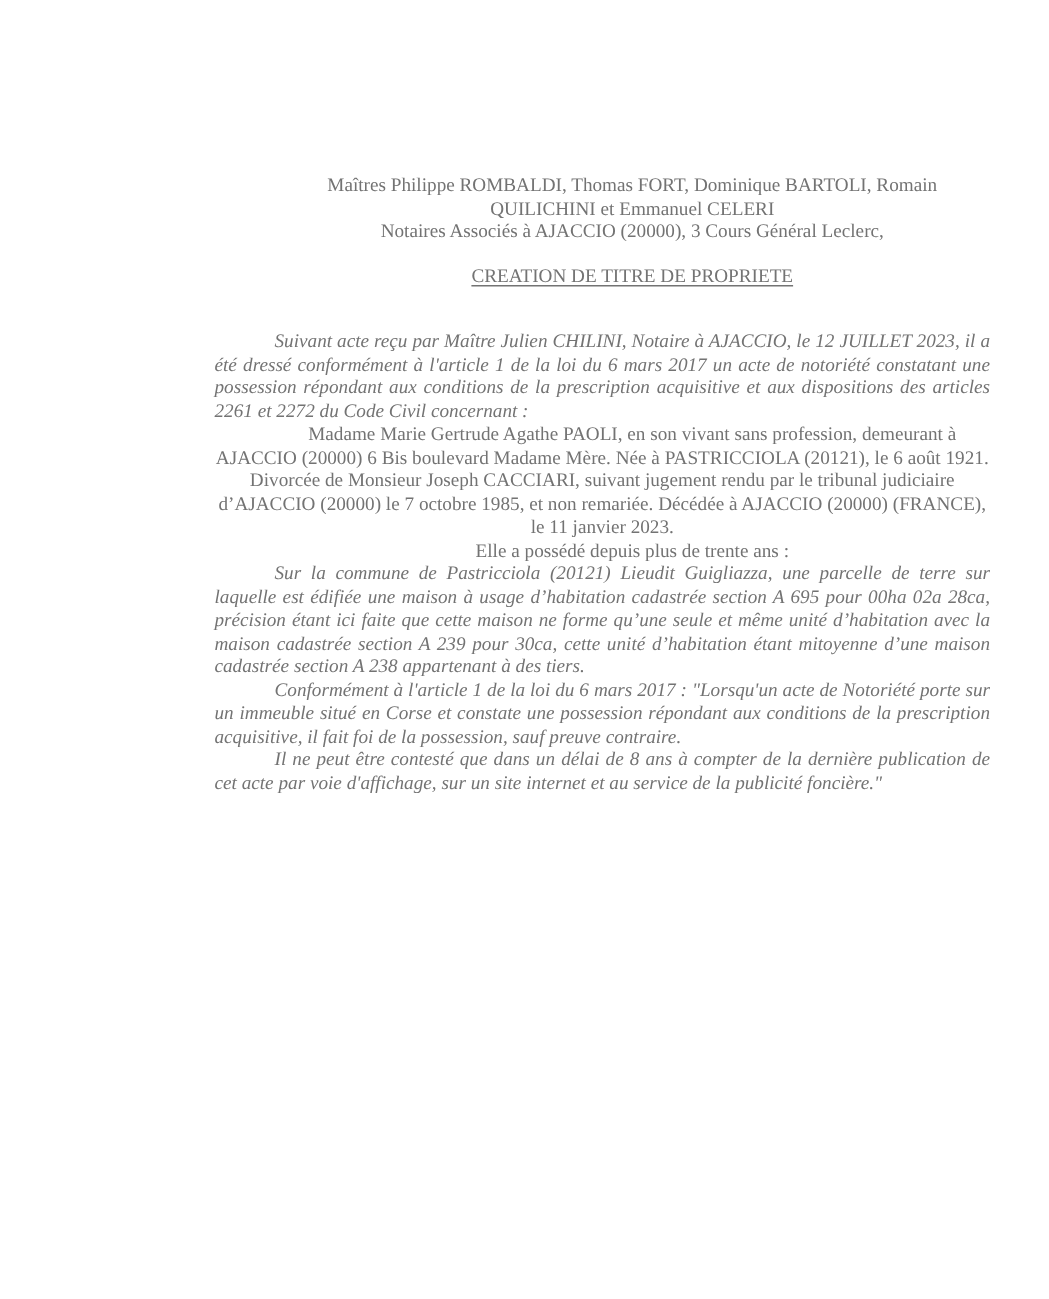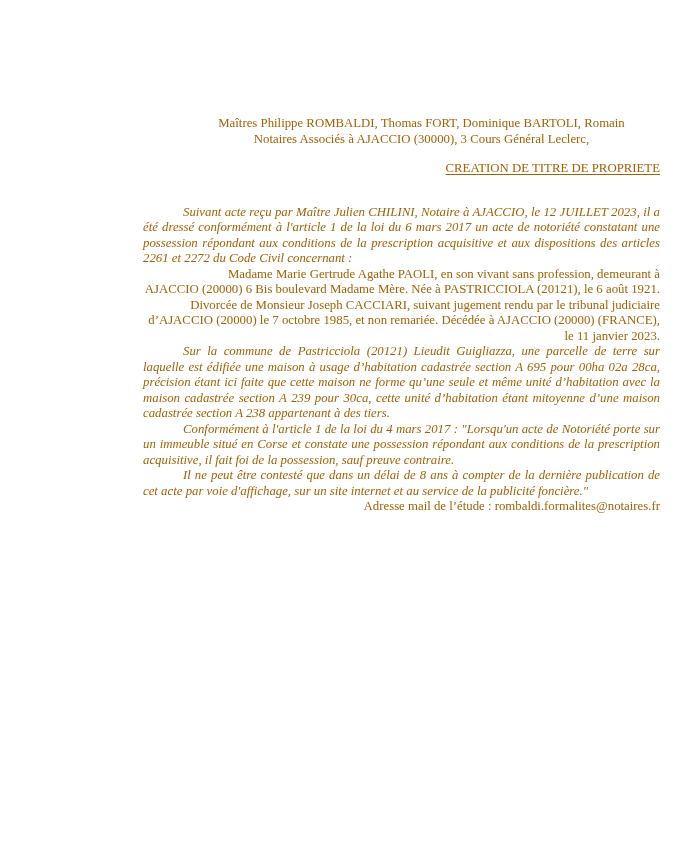--- a/index.html
+++ b/index.html
@@ -13,62 +13,62 @@
     height: 866px;
     background: #ffffff;
     overflow: hidden;
     font-family: "Liberation Serif", serif;
   }
   .doc {
     position: absolute;
     left: 143px;
     top: 116px;
     width: 517px;
-    color: #a16207;
+    color: #737373;
     font-size: 12.8px;
     line-height: 15.5px;
   }
   .header-block {
     margin-left: 40px;
     text-align: center;
   }
   .names span { display: block; }
   .doc-title {
     text-decoration: underline;
     text-underline-offset: 2px;
-    text-align: right;
   }
   .sp { height: 14px; }
   .body-text p {
     margin: 0;
     text-indent: 40px;
   }
   p.justify { text-align: justify; font-style: italic; }
-  p.left { text-align: right; }
+  p.left { text-align: center; }
 </style>
 </head>
 <body>
 
 <div class="page">
   <div class="doc">
 
     <div class="header-block">
       <div class="names">
         <span>Maîtres Philippe ROMBALDI, Thomas FORT, Dominique BARTOLI, Romain</span>
+        <span>QUILICHINI et Emmanuel CELERI</span>
       </div>
-      <div>Notaires Associés à AJACCIO (30000), 3 Cours Général Leclerc,</div>
+      <div>Notaires Associés à AJACCIO (20000), 3 Cours Général Leclerc,</div>
       <div class="sp"></div>
       <div class="doc-title">CREATION DE TITRE DE PROPRIETE</div>
       <div class="sp"></div>
       <div class="sp"></div>
     </div>
 
     <div class="body-text">
       <p class="justify">Suivant acte reçu par Maître Julien CHILINI, Notaire à AJACCIO, le 12 JUILLET 2023, il a été dressé conformément à l'article 1 de la loi du 6 mars 2017 un acte de notoriété constatant une possession répondant aux conditions de la prescription acquisitive et aux dispositions des articles 2261 et 2272 du Code Civil concernant :</p>
       <p class="left">Madame Marie Gertrude Agathe PAOLI, en son vivant sans profession, demeurant à AJACCIO (20000) 6 Bis boulevard Madame Mère. Née à PASTRICCIOLA (20121), le 6 août 1921. Divorcée de Monsieur Joseph CACCIARI, suivant jugement rendu par le tribunal judiciaire d’AJACCIO (20000) le 7 octobre 1985, et non remariée. Décédée à AJACCIO (20000) (FRANCE), le 11 janvier 2023.</p>
+      <p class="left">Elle a possédé depuis plus de trente ans :</p>
       <p class="justify">Sur la commune de Pastricciola (20121) Lieudit Guigliazza, une parcelle de terre sur laquelle est édifiée une maison à usage d’habitation cadastrée section A 695 pour 00ha 02a 28ca, précision étant ici faite que cette maison ne forme qu’une seule et même unité d’habitation avec la maison cadastrée section A 239 pour 30ca, cette unité d’habitation étant mitoyenne d’une maison cadastrée section A 238 appartenant à des tiers.</p>
-      <p class="justify">Conformément à l'article 1 de la loi du 4 mars 2017 : "Lorsqu'un acte de Notoriété porte sur un immeuble situé en Corse et constate une possession répondant aux conditions de la prescription acquisitive, il fait foi de la possession, sauf preuve contraire.</p>
+      <p class="justify">Conformément à l'article 1 de la loi du 6 mars 2017 : "Lorsqu'un acte de Notoriété porte sur un immeuble situé en Corse et constate une possession répondant aux conditions de la prescription acquisitive, il fait foi de la possession, sauf preuve contraire.</p>
       <p class="justify">Il ne peut être contesté que dans un délai de 8 ans à compter de la dernière publication de cet acte par voie d'affichage, sur un site internet et au service de la publicité foncière."</p>
-      <p class="left">Adresse mail de l’étude : rombaldi.formalites@notaires.fr</p>
     </div>
 
   </div>
 </div>
 
 </body></html>

